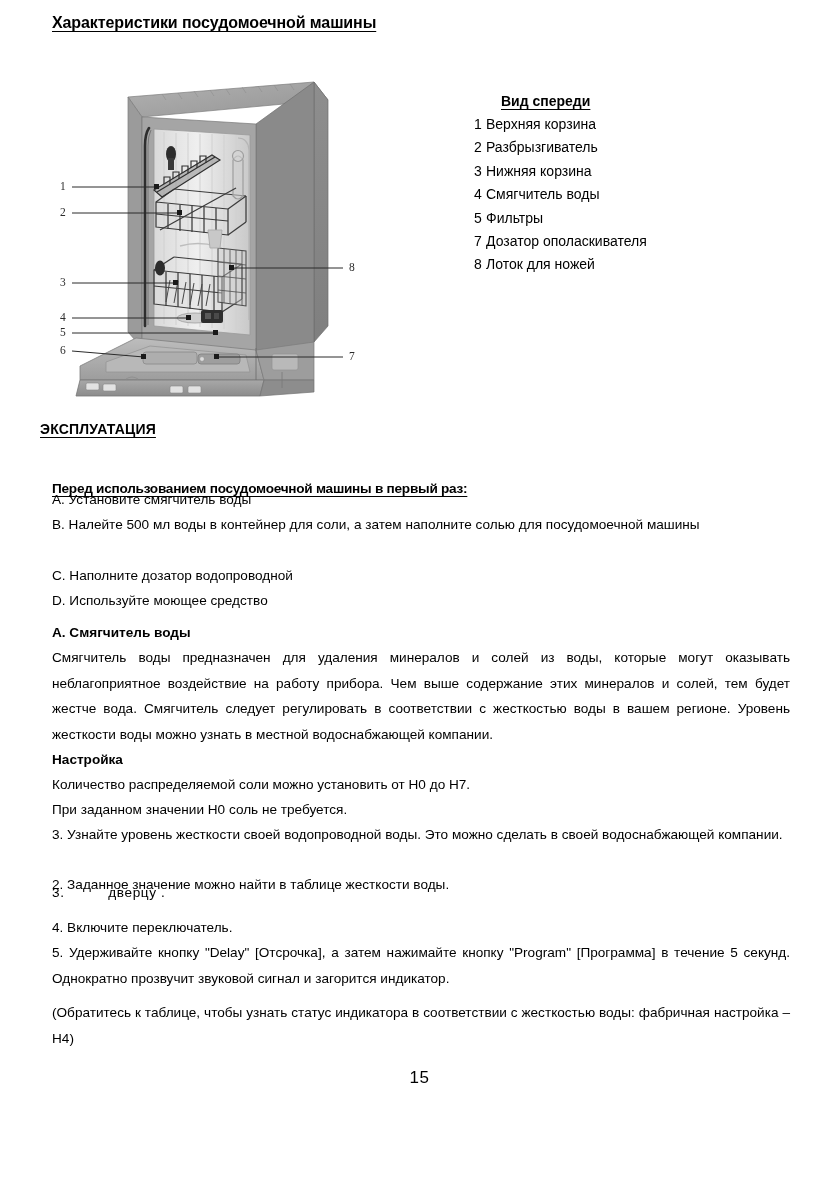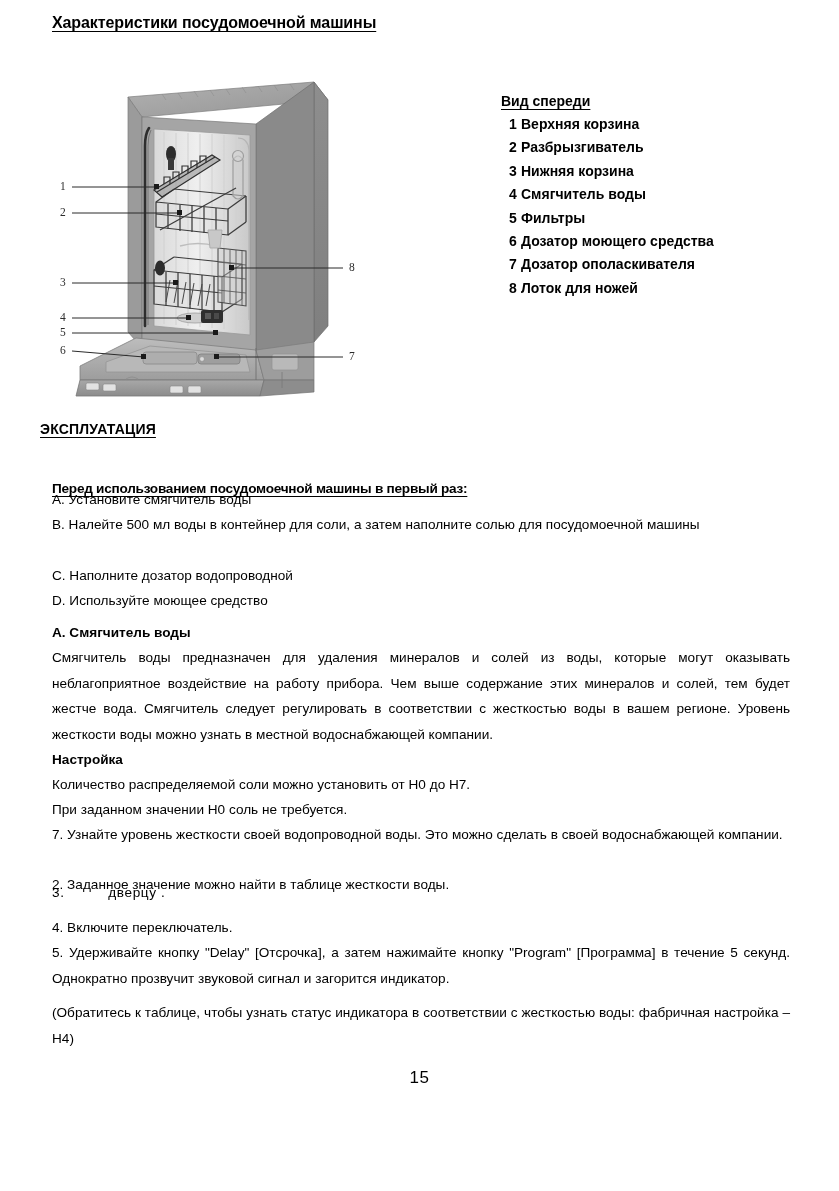--- a/index.html
+++ b/index.html
@@ -50,24 +50,23 @@
     left: 52px;
     top: 469px;
     font-size: 13.6px;
     letter-spacing: -0.25px;
     margin-top: 12px;
   }
 
   
   #legend-list {
     position: absolute;
-    left: 509px;
+    left: 474px;
     top: 113px;
     width: 320px;
-    font-weight: bold;
   }
   .legend-item {
     font-size: 14px;
     line-height: 23.4px;
     white-space: nowrap;
   }
   .legend-num {
     display: inline-block;
     min-width: 12px;
   }
@@ -384,23 +383,20 @@
     <div class="legend-item">
       <span class="legend-num">3</span><span>Нижняя корзина</span>
     </div>
     <div class="legend-item">
       <span class="legend-num">4</span><span>Смягчитель воды</span>
     </div>
     <div class="legend-item">
       <span class="legend-num">5</span><span>Фильтры</span>
     </div>
     <div class="legend-item">
-      <span class="legend-num">6</span><span>Дозатор моющего средства</span>
-    </div>
-    <div class="legend-item">
       <span class="legend-num">7</span><span>Дозатор ополаскивателя</span>
     </div>
     <div class="legend-item">
       <span class="legend-num">8</span><span>Лоток для ножей</span>
     </div>
   </div>
 
   <div class="h-underline" id="title-operation">ЭКСПЛУАТАЦИЯ</div>
 
   <div class="h-underline" id="title-before">Перед использованием посудомоечной машины в первый раз:</div>
@@ -416,21 +412,21 @@
   <div class="subhead" style="top:620px;">A. Смягчитель воды</div>
 
   <div class="para" style="top:645px;">Смягчитель воды предназначен для удаления минералов и солей из воды, которые могут оказывать неблагоприятное воздействие на работу прибора. Чем выше содержание этих минералов и солей, тем будет жестче вода. Смягчитель следует регулировать в соответствии с жесткостью воды в вашем регионе. Уровень жесткости воды можно узнать в местной водоснабжающей компании.</div>
 
   <div class="subhead" style="top:747px;">Настройка</div>
 
   <div class="para-line" style="top:772px;">Количество распределяемой соли можно установить от H0 до H7.</div>
 
   <div class="para-line" style="top:797px;">При заданном значении H0 соль не требуется.</div>
 
-  <div class="para" style="top:822px;">7. Узнайте уровень жесткости своей водопроводной воды. Это можно сделать в своей водоснабжающей компании.</div>
+  <div class="para" style="top:822px;">3. Узнайте уровень жесткости своей водопроводной воды. Это можно сделать в своей водоснабжающей компании.</div>
 
   <div class="para-line" style="top:872px;">2. Заданное значение можно найти в таблице жесткости воды.</div>
 
   <div id="item-3">3.          дверцу .</div>
 
   <div class="para-line" style="top:915px;">4. Включите переключатель.</div>
 
   <div class="para" style="top:940px;">5. Удерживайте кнопку "Delay" [Отсрочка], а затем нажимайте кнопку "Program" [Программа] в течение 5 секунд. Однократно прозвучит звуковой сигнал и загорится индикатор.</div>
 
   <div class="para" style="top:1000px;">(Обратитесь к таблице, чтобы узнать статус индикатора в соответствии с жесткостью воды: фабричная настройка – H4)</div>

